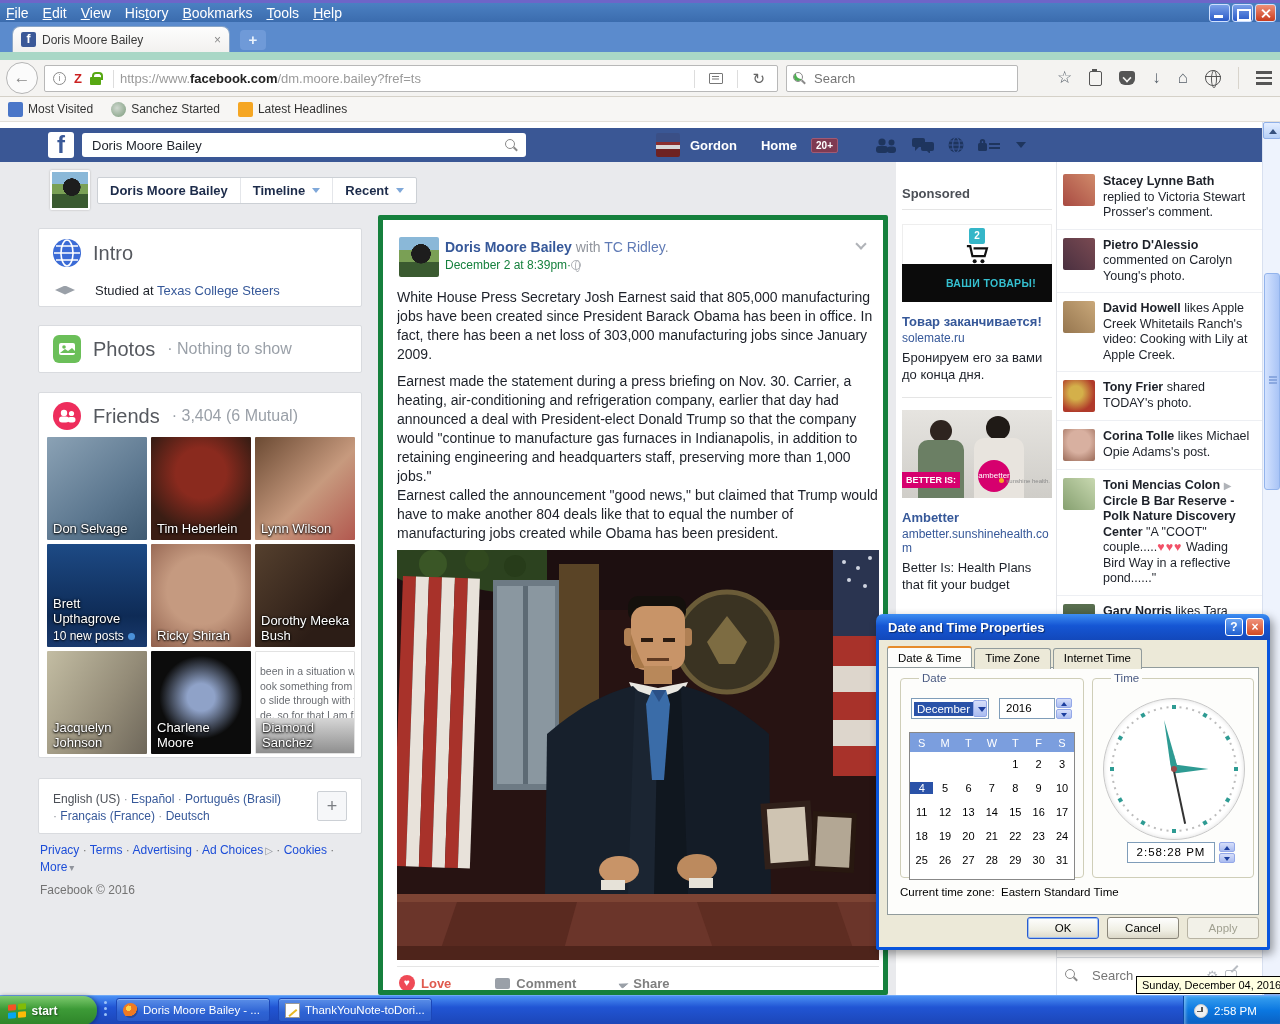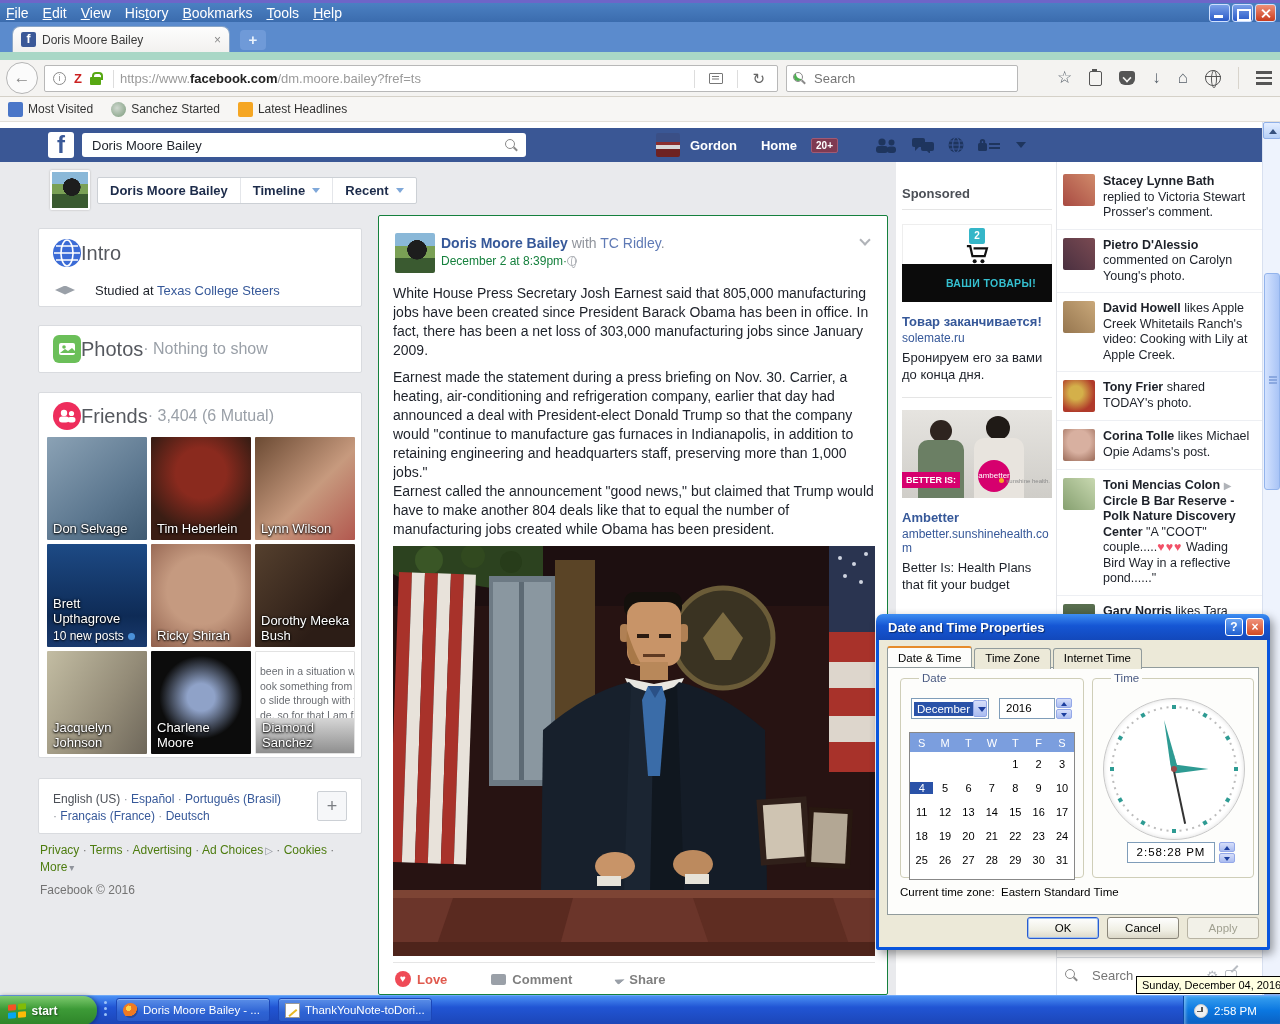--- a/index.html
+++ b/index.html
@@ -77,21 +77,21 @@
   .fbcaret{width:0;height:0;border-left:5px solid transparent;border-right:5px solid transparent;border-top:6px solid #1e355e;margin-left:2px;}
   .av-doris{background:radial-gradient(circle at 55% 42%,#1d1d1d 0 30%,rgba(0,0,0,0) 31%),linear-gradient(#8ab8d8 0 32%,#7aa055 32% 62%,#3a5a30 62%);}
 
   .profilebar-av{position:absolute;left:50px;top:170px;width:40px;height:40px;border:2px solid #fff;box-shadow:0 0 2px #aaa;border-radius:2px;}
   .segbar{position:absolute;left:97px;top:177px;height:27px;background:#fff;border:1px solid #ccd0d5;border-radius:2px;display:flex;align-items:center;}
   .seg{padding:0 12px;font-size:13px;font-weight:bold;color:#1c2b4a;display:flex;align-items:center;height:100%;}
   .seg + .seg{border-left:1px solid #e4e6ea;}
   .segcaret{width:0;height:0;border-left:4px solid transparent;border-right:4px solid transparent;border-top:5px solid #7fa8d9;margin-left:7px;}
 
   .card{position:absolute;background:#fff;border:1px solid #d9dbdf;border-radius:2px;}
-  .cardhead{display:flex;align-items:center;padding:10px 12px 0 14px;}
+  .cardhead{display:flex;align-items:center;gap:12px;padding:10px 12px 0 14px;}
   .cicon{width:28px;height:28px;flex:0 0 28px;}
   .ctitle{font-size:20px;color:#55585e;font-weight:400;}
   .csub{font-size:16px;color:#9aa0a8;}
   .introrow{display:flex;align-items:center;gap:20px;padding:16px 12px 0 16px;font-size:13px;color:#1d2129;}
   .gradcap{width:20px;height:10px;background:#9aa0a8;clip-path:polygon(50% 0,100% 45%,50% 90%,0 45%);}
   .bluelink{color:#365899;}
   .fgrid{position:absolute;left:8px;top:44px;display:grid;grid-template-columns:repeat(3,100px);gap:4px;}
   .fcell{position:relative;width:100px;height:103px;overflow:hidden;border-radius:1px;}
   .fname{position:absolute;left:6px;right:3px;bottom:4px;color:#fff;font-size:13px;line-height:15px;text-shadow:0 1px 2px #000,0 0 3px #000;}
   .fname.two{bottom:21px;}
@@ -106,26 +106,26 @@
   .f5{background:linear-gradient(130deg,#55402e,#2c1d16 70%);}
   .f6{background:linear-gradient(120deg,#c3bda3,#948c78 60%,#6e675a);}
   .f7{background:radial-gradient(circle at 50% 45%,#8fa2c8 0 18%,#0c0c0c 55%);}
   .f8{background:#fff;border:1px solid #e2e2e2;}
   .f8 .fname{left:0;right:0;bottom:0;padding:2px 0 3px 6px;background:linear-gradient(#d6d6d6,#8f8f8f);}
   .langline{padding:12px 14px;font-size:12px;color:#90949c;line-height:17px;width:260px;}
   .langline .cur{color:#4b4f56;}
   .langline a{color:#365899;text-decoration:none;}
   .plusbtn{position:absolute;right:14px;top:12px;width:30px;height:30px;border:1px solid #ccd0d5;border-radius:2px;color:#7a7d82;font-size:18px;text-align:center;line-height:28px;background:#f6f7f9;}
   .footlinks{position:absolute;left:40px;top:842px;width:300px;font-size:12px;color:#737373;line-height:17px;}
-  .flink{color:#4d7c0f;}
+  .flink{color:#1d4ed8;}
   .fsuffix{color:#90949c;font-size:10px;margin-left:2px;}
   .copyright{position:absolute;left:40px;top:883px;font-size:12px;color:#737373;}
 
   
-  .post{position:absolute;left:378px;top:215px;width:510px;height:780px;background:#fff;border:1px solid #15803d;border-radius:2px;overflow:hidden;}
+  .post{position:absolute;left:378px;top:215px;width:510px;height:780px;background:#fff;border:5px solid #15803d;border-radius:2px;overflow:hidden;}
   .post-av{position:absolute;left:16px;top:17px;width:40px;height:40px;border-radius:2px;}
   .post-name{position:absolute;left:62px;top:19px;font-size:14px;}
   .post-name .auth{color:#365899;font-weight:bold;}
   .post-name .wt{color:#90949c;}
   .post-name .tag{color:#5f7ab5;}
   .post-date{position:absolute;left:62px;top:38px;font-size:12px;color:#15803d;display:flex;align-items:center;}
   .miniglobe{width:10px;height:10px;border:1.2px solid #b0b3b8;border-radius:50%;position:relative;}
   .miniglobe::before{content:"";position:absolute;left:3px;top:-1px;width:2.5px;height:10px;border:1px solid #b0b3b8;border-radius:50%;}
   .post-caret{position:absolute;right:18px;top:20px;width:8px;height:8px;border-right:2px solid #b0b3b8;border-bottom:2px solid #b0b3b8;transform:rotate(45deg);}
   .post-text{position:absolute;left:14px;top:68px;width:484px;max-height:262px;overflow:hidden;font-size:14px;line-height:19px;color:#1d2129;}

